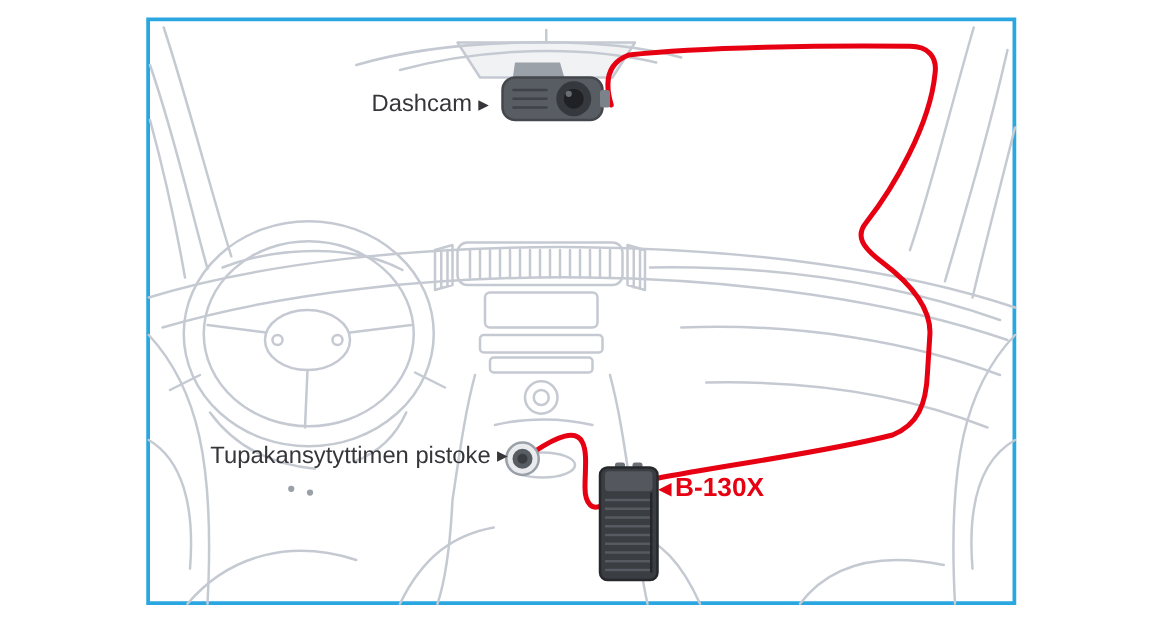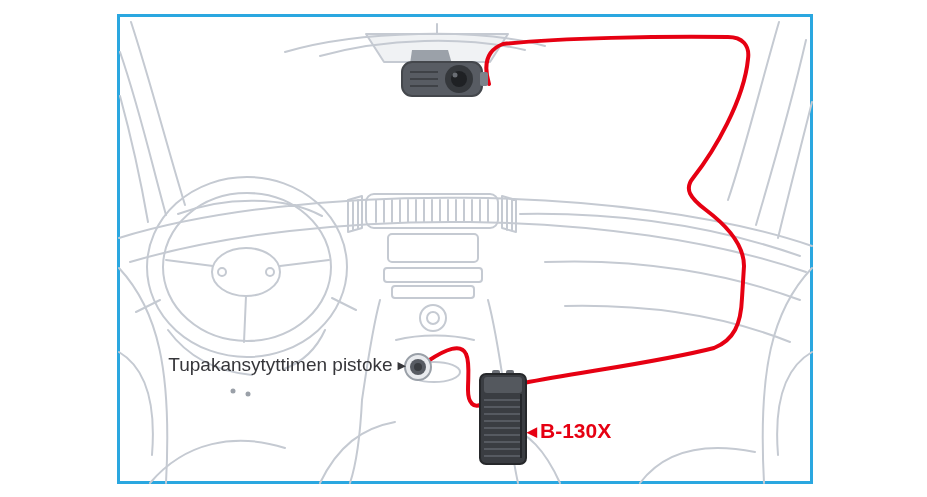--- a/index.html
+++ b/index.html
@@ -17,21 +17,21 @@
   .label {
     position:absolute; white-space:nowrap;
     color:#36363a; font-size:19px; line-height:1.1;
   }
   .label .pointer { font-size:11px; vertical-align:2px; }
   #label-dashcam { top:74px; left:228px; width:163px; text-align:right; }
   #label-dashcam .pointer { margin-left:5px; }
   #label-socket { top:355px; left:132px; width:274px; text-align:right; }
   #label-socket .pointer { margin-left:5px; }
   #label-battery {
-    top:379px; left:527px; color:#e60012; font-weight:bold; font-size:21px;margin-top:40px;
+    top:379px; left:527px; color:#e60012; font-weight:bold; font-size:21px;
   }
   #label-battery .pointer { font-size:13px; margin-right:3px; vertical-align:2px; }
 </style>
 </head>
 <body>
 
 <div class="stage">
 
   <div class="frame"></div>
 
@@ -154,20 +154,23 @@
       <rect x="506" y="370" width="8" height="10" rx="2" fill="#6c7077"></rect>
       <rect x="480" y="374" width="46" height="90" rx="6" fill="#3a3d42" stroke="#26282b" stroke-width="2"></rect>
       <rect x="484" y="377" width="38" height="16" rx="3" fill="#54585e"></rect>
       <path fill="none" stroke="#565a61" stroke-width="2" d="
         M484,400 h38 M484,407 h38 M484,414 h38 M484,421 h38
         M484,428 h38 M484,435 h38 M484,442 h38 M484,449 h38 M484,456 h38"></path>
       <path d="M521,394 V458" stroke="#24262a" stroke-width="2" fill="none"></path>
     </g>
   </svg>
 
+  <div class="label" id="label-dashcam">
+    <span>Dashcam</span><span class="pointer">▶</span>
+  </div>
 
   <div class="label" id="label-socket">
     <span>Tupakansytyttimen pistoke</span><span class="pointer">▶</span>
   </div>
 
   <div class="label" id="label-battery">
     <span class="pointer">◀</span><span>B-130X</span>
   </div>
 
 </div>

